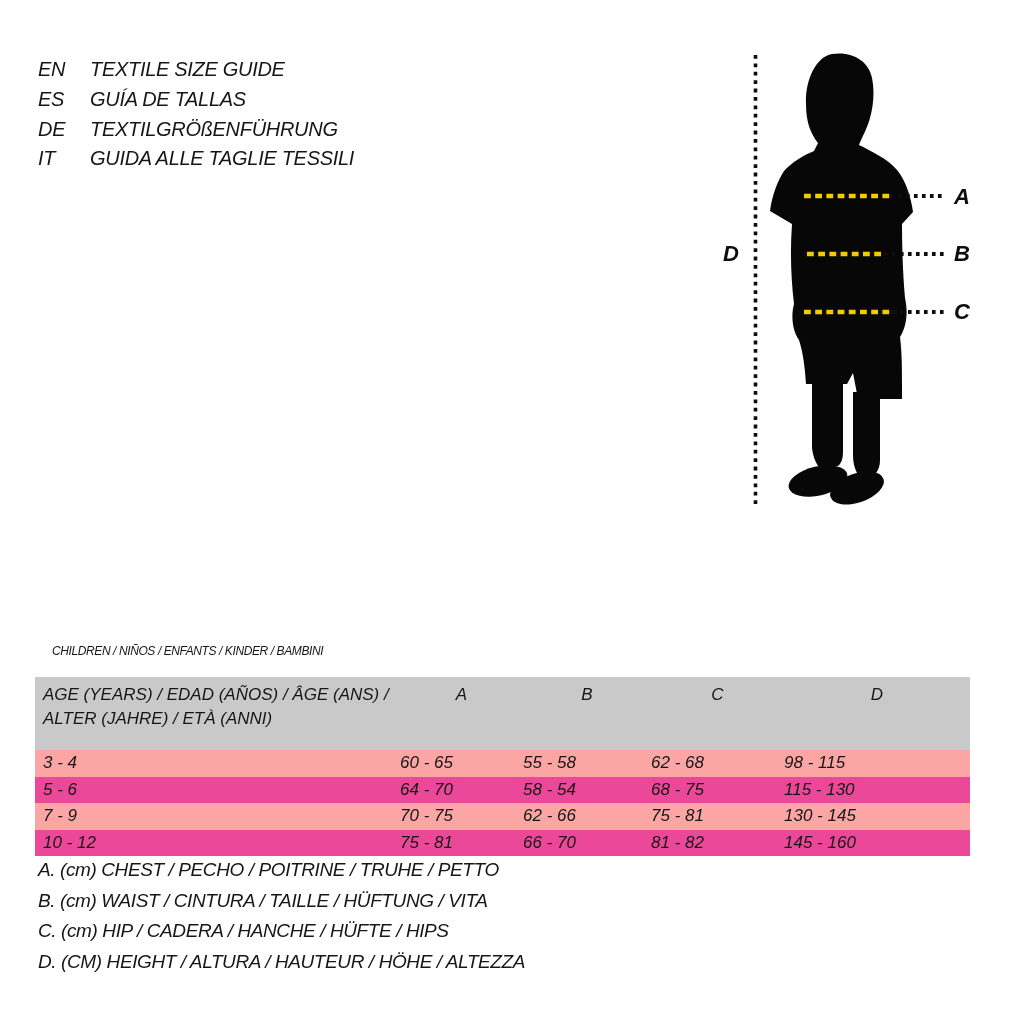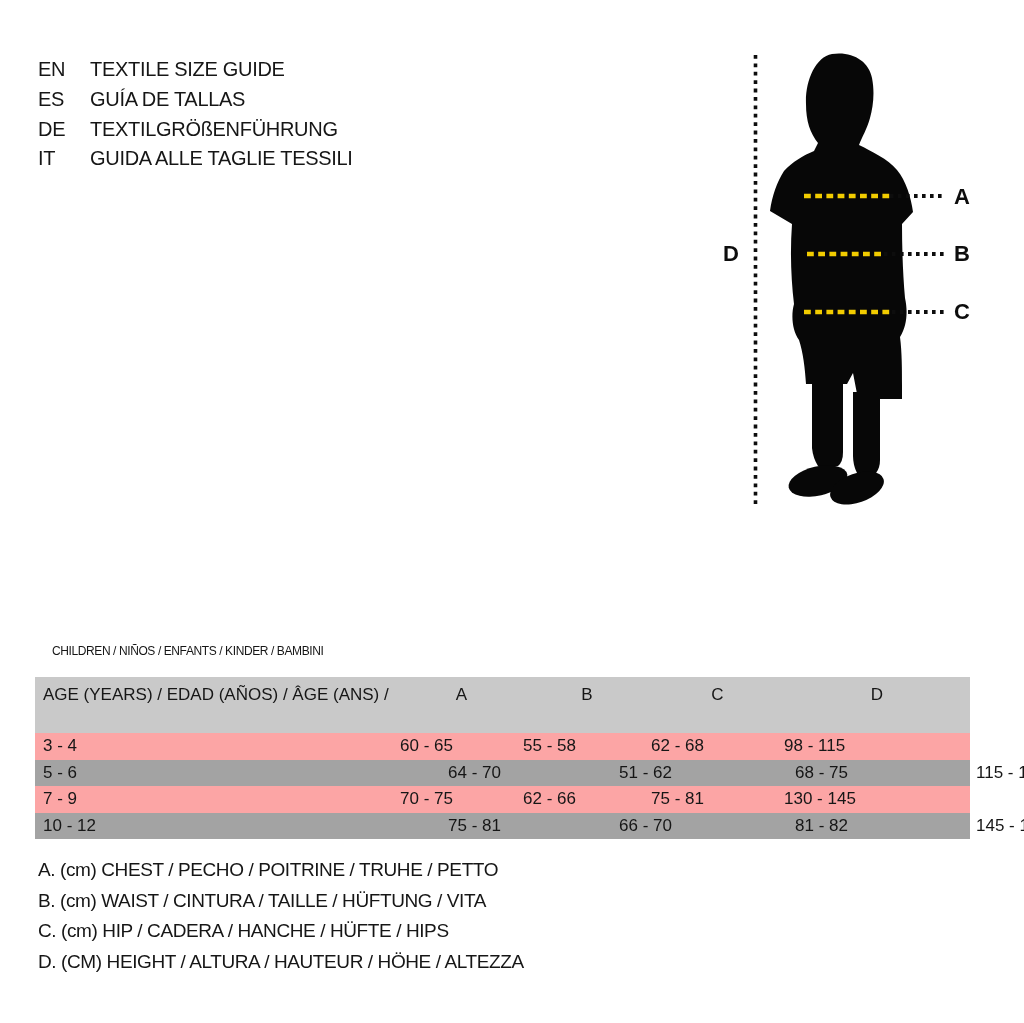--- a/index.html
+++ b/index.html
@@ -1,19 +1,19 @@
 <!DOCTYPE html>
 <html><head>
 <meta charset="utf-8">
 <style>
   html,body{margin:0;padding:0;}
   body{width:1024px;height:1023px;background:#ffffff;overflow:hidden;}
   .page{
     position:relative;width:808px;height:1023px;background:#ffffff;
-    font-family:"Liberation Sans",sans-serif;color:#161616;
+    font-family:"Liberation Sans",sans-serif;color:#161616;font-style:italic;
   }
   
   .lang-block{position:absolute;left:38px;top:55px;}
   .lang-row{display:flex;line-height:29.8px;font-size:20px;letter-spacing:-0.3px;}
   .lang-code{width:52px;flex:0 0 52px;}
   
   .category-title{
     position:absolute;left:38px;top:231px;font-size:22.5px;font-weight:bold;
     letter-spacing:-0.4px;white-space:nowrap;
   }
@@ -30,21 +30,21 @@
     display:grid;grid-template-columns:365px 123px 128px 133px 186px;
     background:#c9c9c9;min-height:56px;box-sizing:border-box;
     padding-top:6px;padding-bottom:20px;align-items:start;
   }
   .t-header .label-cell span{display:block;line-height:23.5px;}
   .t-header .col-cell{text-align:center;line-height:23.5px;}
   .t-row{
     display:grid;grid-template-columns:365px 123px 128px 133px 186px;
     height:26.6px;align-items:center;background:#fca5a5;
   }
-  .t-row.alt{background:#a3a3a3;gap:48px;}
+  .t-row.alt{background:#ec4899;}
   .label-cell{padding-left:8px;box-sizing:border-box;}
   .val-cell{text-align:left;}
   
   .legend{position:absolute;left:38px;top:855px;}
   .legend-line{font-size:19px;line-height:30.6px;letter-spacing:-0.4px;white-space:nowrap;}
 </style>
 </head>
 <body>
 
 <div class="page">
@@ -117,38 +117,39 @@
     <text x="962" y="319" text-anchor="middle">C</text>
     <text x="731" y="261" text-anchor="middle">D</text>
   </svg>
 
   <div class="section-title">CHILDREN / NIÑOS / ENFANTS / KINDER / BAMBINI</div>
 
   <div class="size-table">
     <div class="t-header">
       <div class="label-cell">
         <span>AGE (YEARS) / EDAD (AÑOS) / ÂGE (ANS) /</span>
+        <span>ALTER (JAHRE) / ETÀ (ANNI)</span>
       </div>
       <div class="col-cell">A</div>
       <div class="col-cell">B</div>
       <div class="col-cell">C</div>
       <div class="col-cell">D</div>
     </div>
 
     <div class="t-row">
       <div class="label-cell">3 - 4</div>
       <div class="val-cell">60 - 65</div>
       <div class="val-cell">55 - 58</div>
       <div class="val-cell">62 - 68</div>
       <div class="val-cell">98 - 115</div>
     </div>
     <div class="t-row alt">
       <div class="label-cell">5 - 6</div>
       <div class="val-cell">64 - 70</div>
-      <div class="val-cell">51 - 62</div>
+      <div class="val-cell">58 - 54</div>
       <div class="val-cell">68 - 75</div>
       <div class="val-cell">115 - 130</div>
     </div>
     <div class="t-row">
       <div class="label-cell">7 - 9</div>
       <div class="val-cell">70 - 75</div>
       <div class="val-cell">62 - 66</div>
       <div class="val-cell">75 - 81</div>
       <div class="val-cell">130 - 145</div>
     </div>

